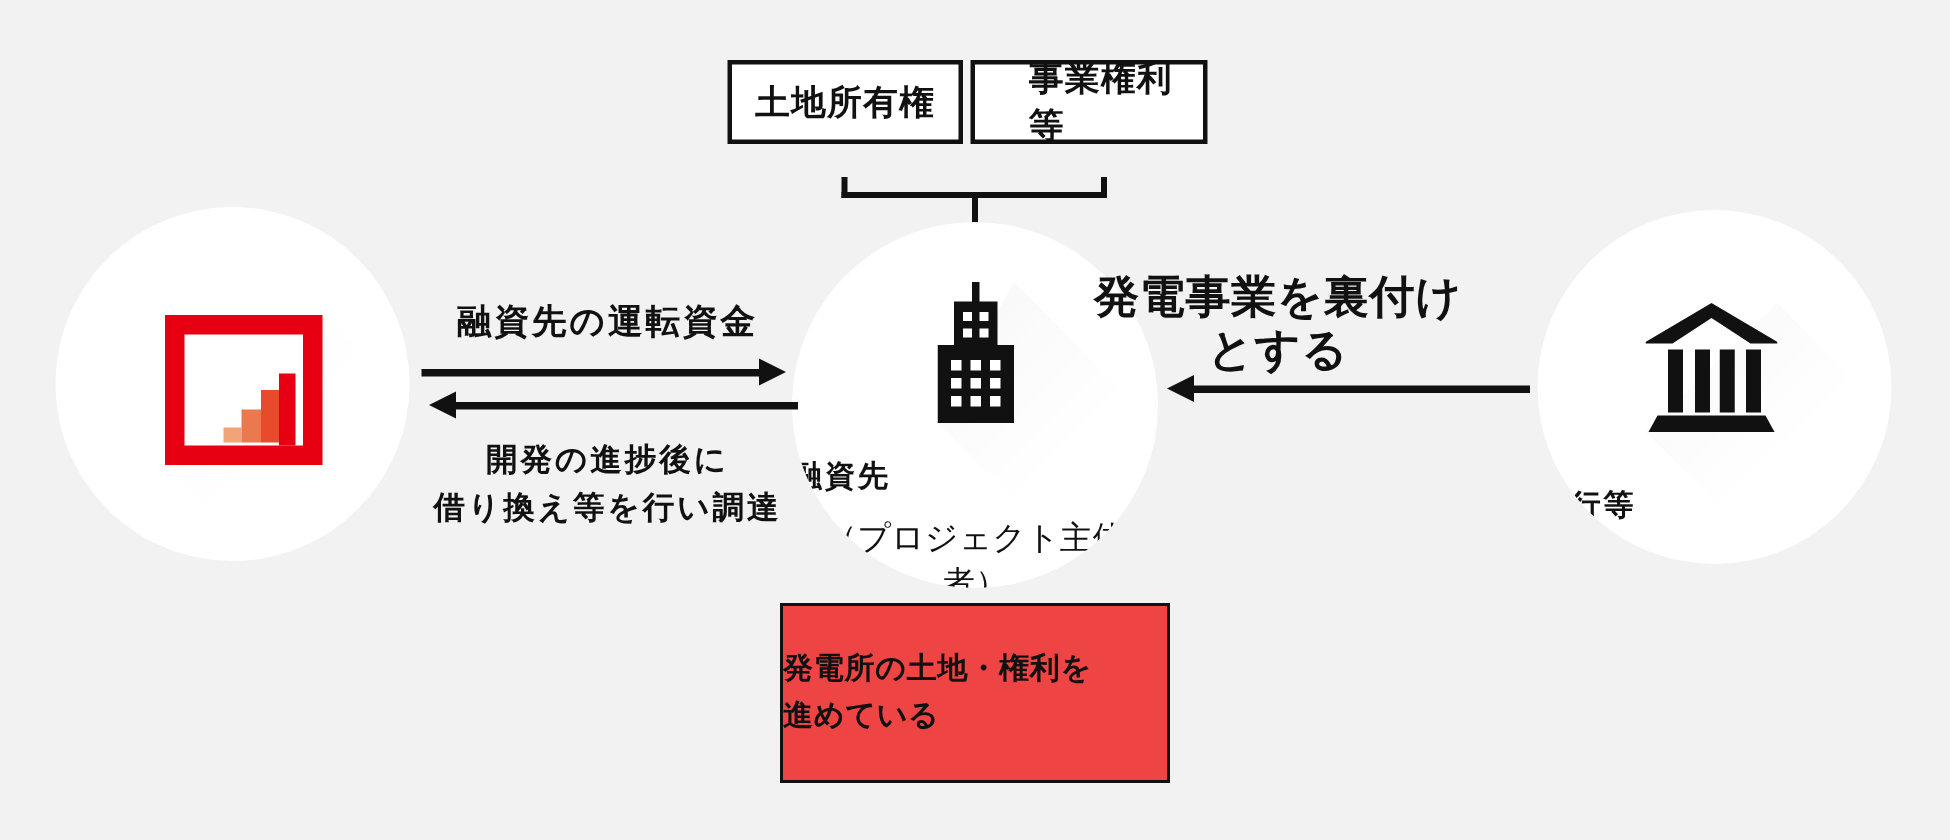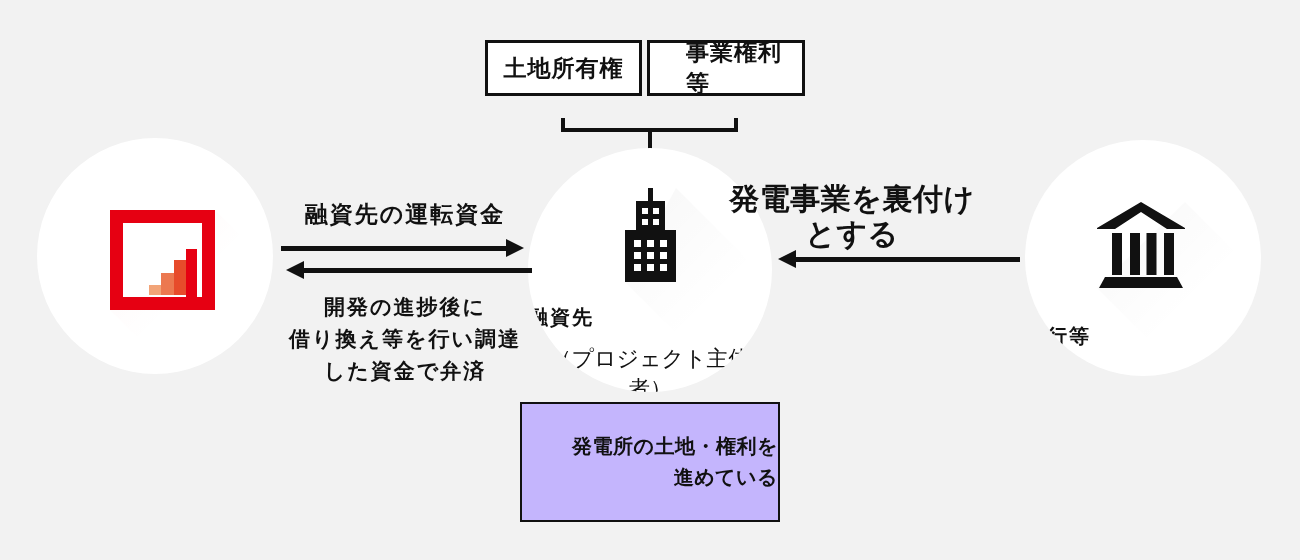--- a/index.html
+++ b/index.html
@@ -79,23 +79,23 @@
     font-weight:bold;color:#111;
   }
   .flabel-working{left:283px;top:199px;width:244px;font-size:23px;letter-spacing:2px;}
   .flabel-repay{left:262px;top:291px;width:286px;font-size:21px;letter-spacing:2px;line-height:32px;}
   .flabel-loan{left:728px;top:181px;width:248px;font-size:30px;letter-spacing:0.5px;line-height:35px;}
   
   .note-box{
     position:absolute;left:520px;top:402px;
     width:260px;height:120px;
     box-sizing:border-box;
-    background:#c4b5fd;border:2px solid #111;
+    background:#ef4444;border:2px solid #111;
     display:flex;flex-direction:column;
-    align-items:flex-end;justify-content:center;
+    align-items:flex-start;justify-content:center;
     font-size:20px;font-weight:bold;line-height:31px;
     text-align:center;letter-spacing:0.5px;
   }
 </style>
 </head>
 <body>
 
 <div class="canvas">
 
   <div class="tbox tbox-1">
@@ -159,21 +159,20 @@
 
   <div class="flabel flabel-working">融資先の運転資金</div>
   <div class="aline" style="left:281px;top:246px;width:227px;"></div>
   <div class="ahead ahead-right" style="left:506px;top:239px;"></div>
 
   <div class="ahead ahead-left" style="left:286px;top:261px;"></div>
   <div class="aline" style="left:302px;top:268px;width:230px;"></div>
   <div class="flabel flabel-repay">
     <div>開発の進捗後に</div>
     <div>借り換え等を行い調達</div>
-    <div>した資金で弁済</div>
   </div>
 
   <div class="flabel flabel-loan">
     <div>発電事業を裏付けとする</div>
   </div>
   <div class="ahead ahead-left" style="left:778px;top:250px;"></div>
   <div class="aline" style="left:794px;top:257px;width:226px;"></div>
 
   <div class="note-box">
     <div>発電所の土地・権利を</div>

